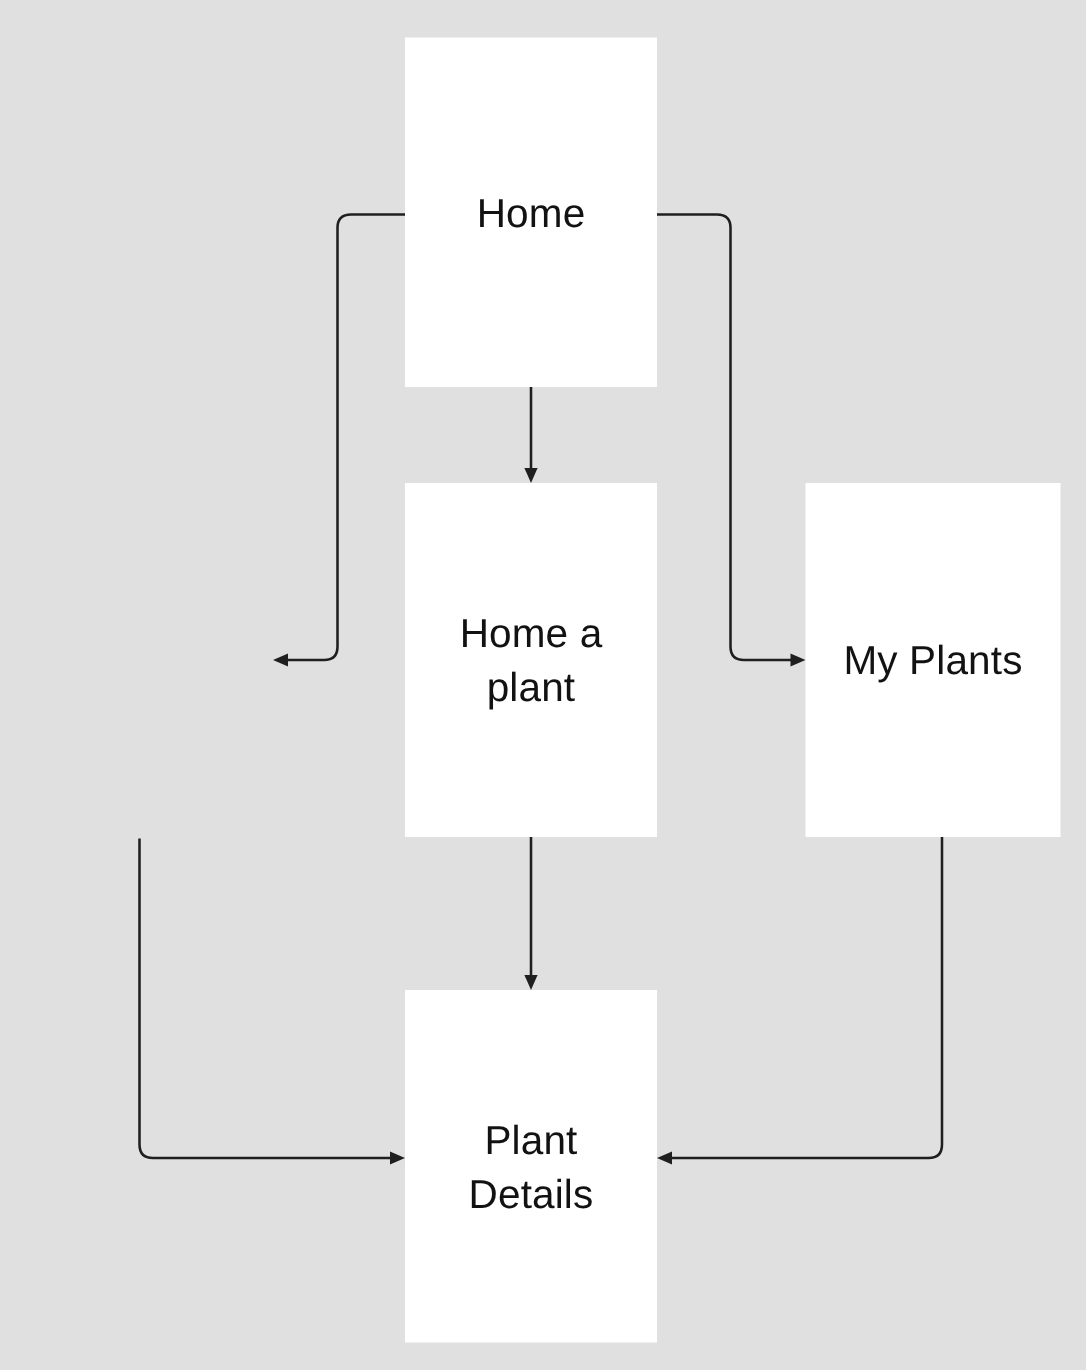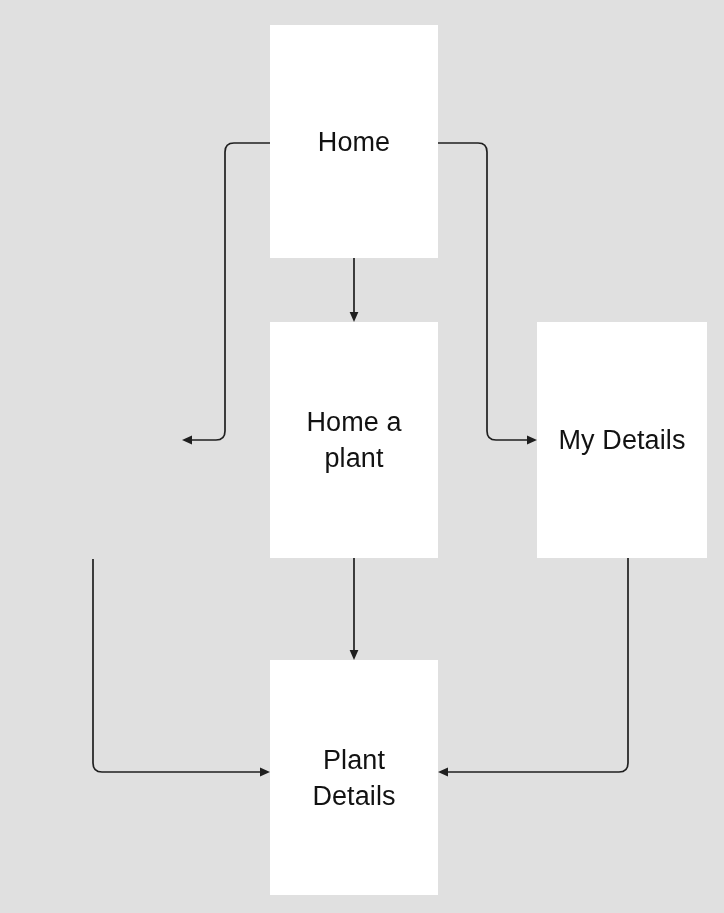--- a/index.html
+++ b/index.html
@@ -119,18 +119,18 @@
       <polygon points="438,772 448,767.6 448,776.4"></polygon>
     </g>
   </svg>
 
   <div class="node" id="node-home">Home</div>
 
 
   <div class="node" id="node-find-a-plant">Home a
 plant</div>
 
-  <div class="node" id="node-my-plants">My Details</div>
+  <div class="node" id="node-my-plants">My Plants</div>
 
   <div class="node" id="node-plant-details">Plant
 Details</div>
 
 </div>
 
 </body></html>

